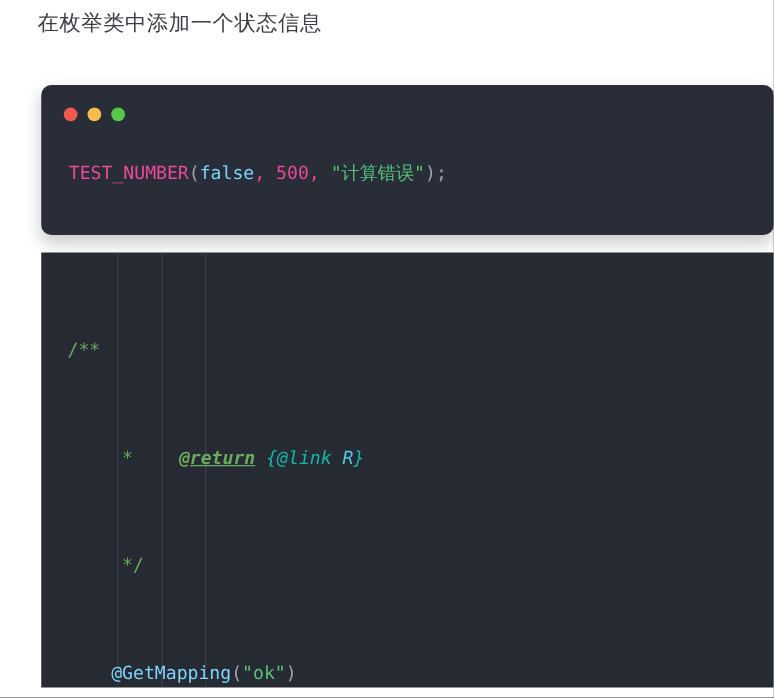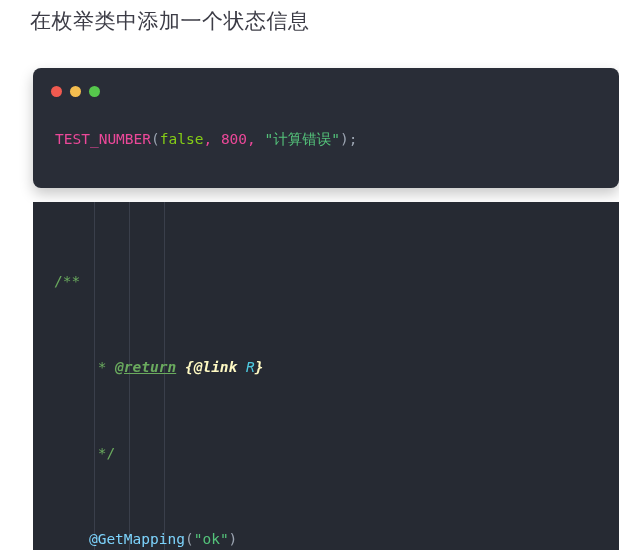--- a/index.html
+++ b/index.html
@@ -13,22 +13,22 @@
     font-family: "Liberation Sans", sans-serif;
     overflow: hidden;
     position: relative;
   }
 
   
   #page-title {
     position: absolute;
     left: 30px;
     top: 6px;
-    font-family: Liberation Sans, sans-serif;
-    font-size: 21px;
+    font-family: Liberation Mono, monospace;
+    font-size: 17px;
     line-height: 30px;
     color: #3c3c46;
     letter-spacing: 0.5px;
     white-space: nowrap;
   }
 
   
   #code-window {
     position: absolute;
     left: 33px;
@@ -96,42 +96,42 @@
   }
 
   
   .guide {
     position: absolute;
     top: 0;
     bottom: 0;
     width: 1px;
     background: #3a3f4b;
   }
-  .type    { color: #84cc16; }
+  .type    { color: #7dd3fc; }
   .ital    { color: #4ec9e0; font-style: italic; }
   .str-g   { color: #54c27a; }
   .cmt-g   { color: #6aaa5e; }
-  .cmt-gb  { color: #6aaa5e; font-weight: bold; font-style: italic; text-decoration: underline; }
-  .cmt-gi  { color: #fef9c3; font-style: italic; font-weight: bold; }
+  .cmt-gb  { color: #6aaa5e; font-weight: bold; font-style: italic; text-decoration: underline; margin-left: 28px; }
+  .cmt-gi  { color: #14b8a6; font-style: italic; }
   .anno    { color: #7dd3fc; }
   .plain   { color: #ec4899; }
   .punct   { color: #9aa3b0; }
 </style>
 </head>
 <body>
 
 <div id="page-title">在枚举类中添加一个状态信息</div>
 
 <div id="code-window">
   <div id="window-controls">
     <span class="dot red"></span>
     <span class="dot yellow"></span>
     <span class="dot green"></span>
   </div>
-  <div id="window-code"><span class="plain">TEST_NUMBER</span><span class="punct">(</span><span class="type">false</span><span class="plain">, </span><span class="plain">800</span><span class="plain">, </span><span class="str-g">"计算错误"</span><span class="punct">);</span></div>
+  <div id="window-code"><span class="plain">TEST_NUMBER</span><span class="punct">(</span><span class="type">false</span><span class="plain">, </span><span class="plain">500</span><span class="plain">, </span><span class="str-g">"计算错误"</span><span class="punct">);</span></div>
 </div>
 
 <div id="editor">
   <div class="guide" style="left:61px;"></div>
   <div class="guide" style="left:96px;"></div>
   <div class="guide" style="left:131px;"></div>
 
   <div id="editor-code">
 
     <div class="line"><span class="cmt-g">/**</span></div>

